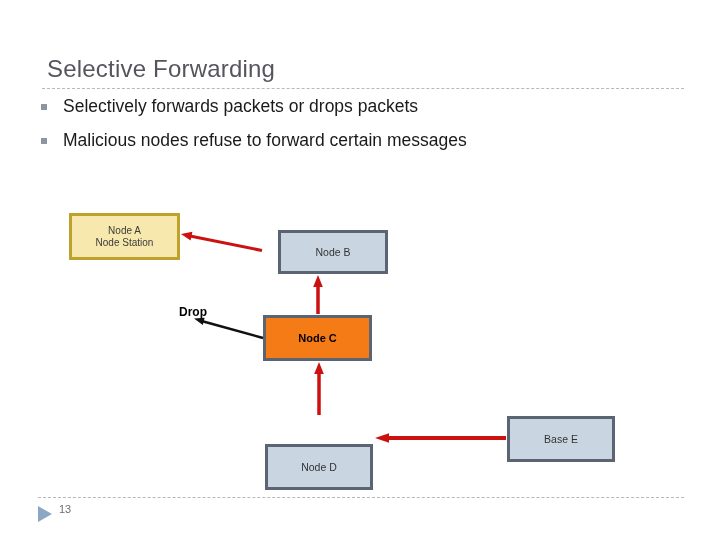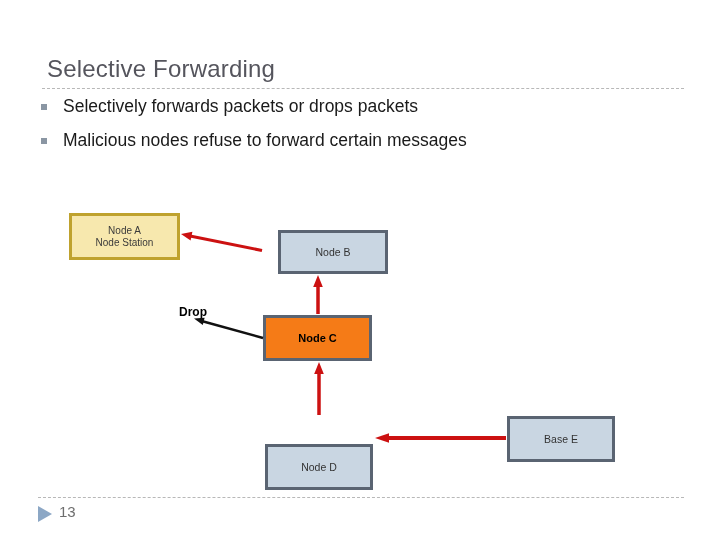--- a/index.html
+++ b/index.html
@@ -58,21 +58,21 @@
   .arrows .red{stroke:var(--red_arrow);fill:none;}
   .arrows .red-head{fill:var(--red_arrow);stroke:none;}
   .arrows .black{stroke:var(--black_arrow);fill:none;}
   .arrows .black-head{fill:var(--black_arrow);stroke:none;}
   .footer-triangle{
     position:absolute;left:38px;top:506px;width:0;height:0;
     border-left:14px solid var(--footer_triangle);
     border-top:8.5px solid transparent;border-bottom:8.5px solid transparent;
   }
   .page-number{
-    position:absolute;left:59px;top:503px;font-size:15px;color:var(--page_number_text);text-align:center;
+    position:absolute;left:59px;top:503px;font-size:11px;color:var(--page_number_text);text-align:center;
   }
 </style>
 </head>
 <body>
 
 <div class="slide">
 
   <h1 class="title">Selective Forwarding</h1>
   <div class="divider top"></div>
 

